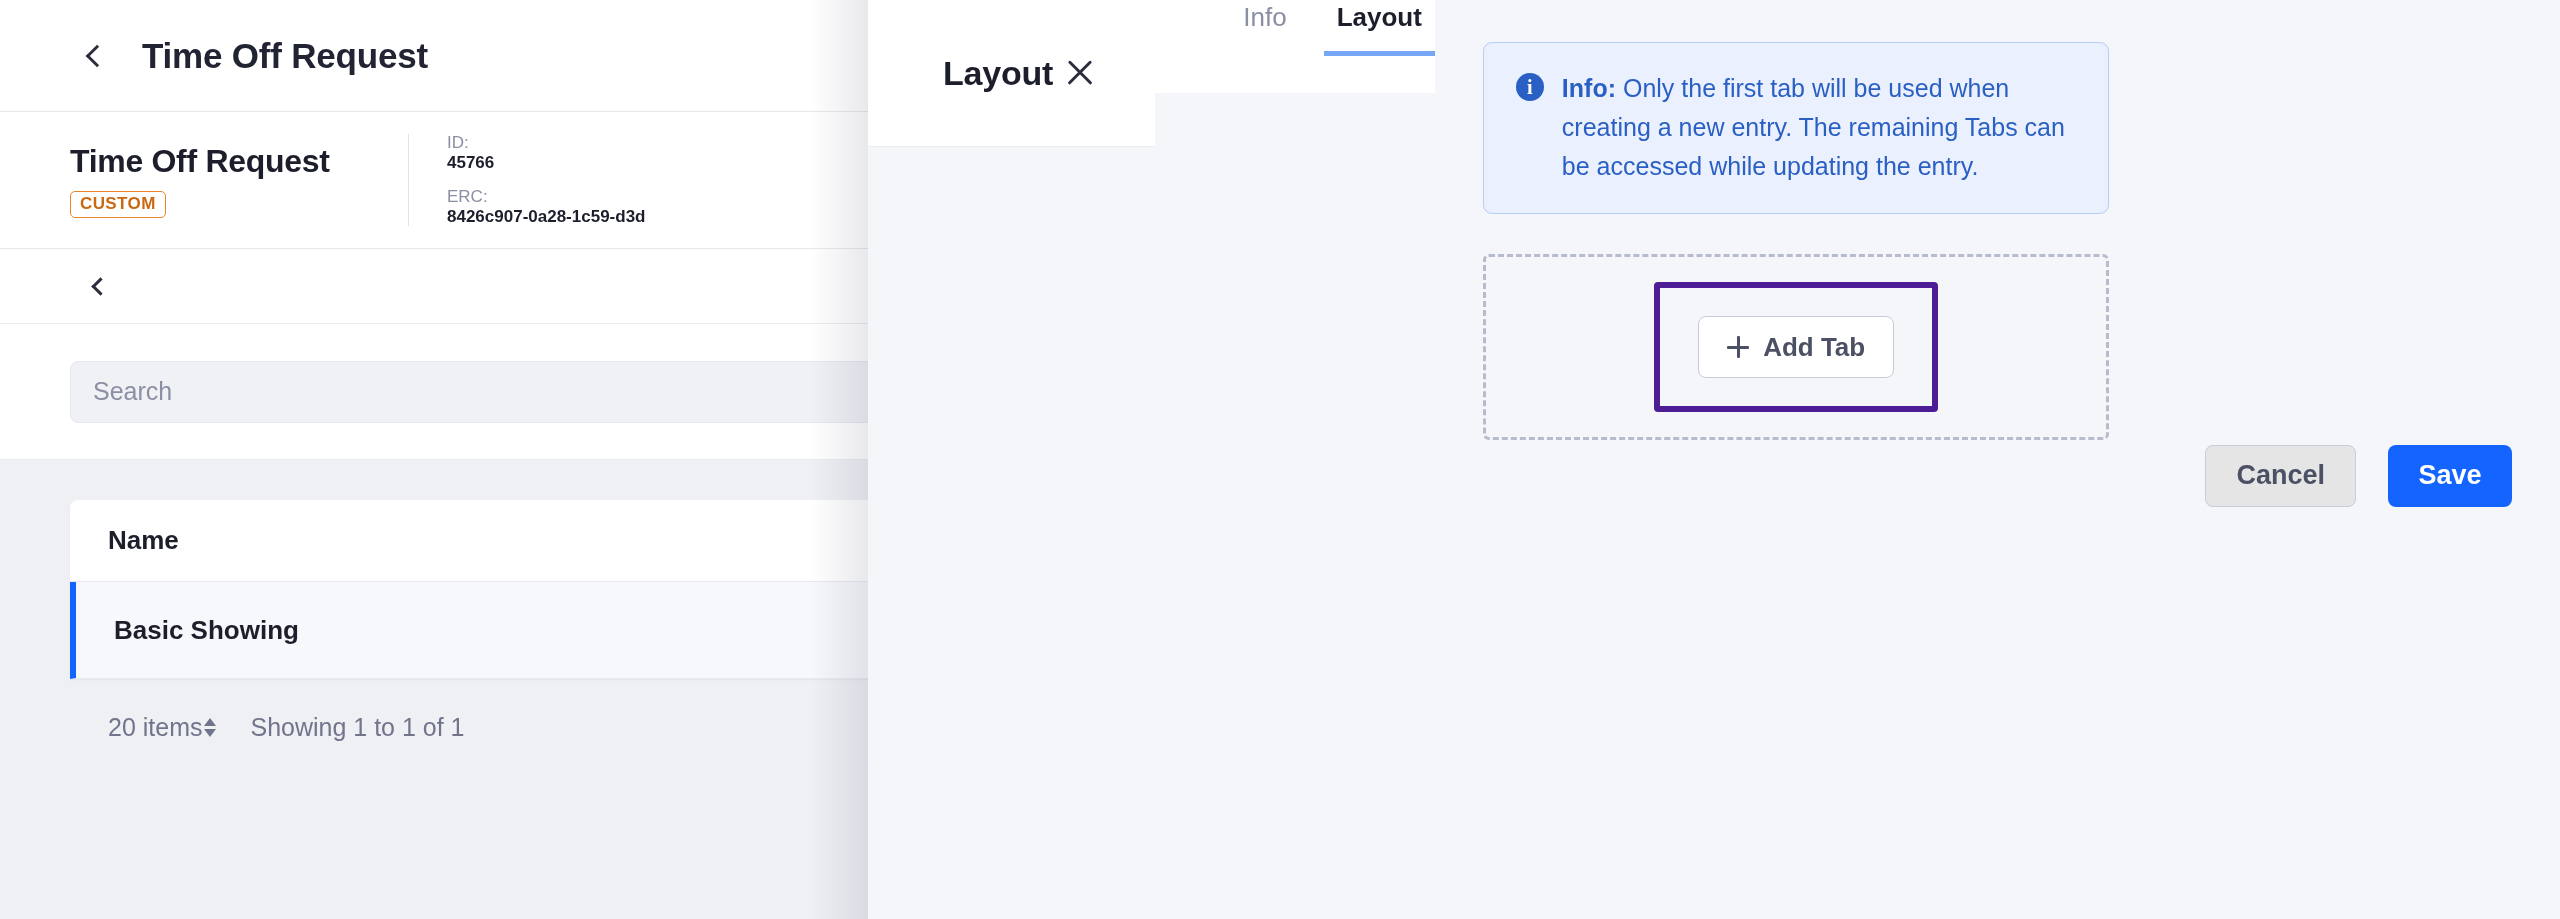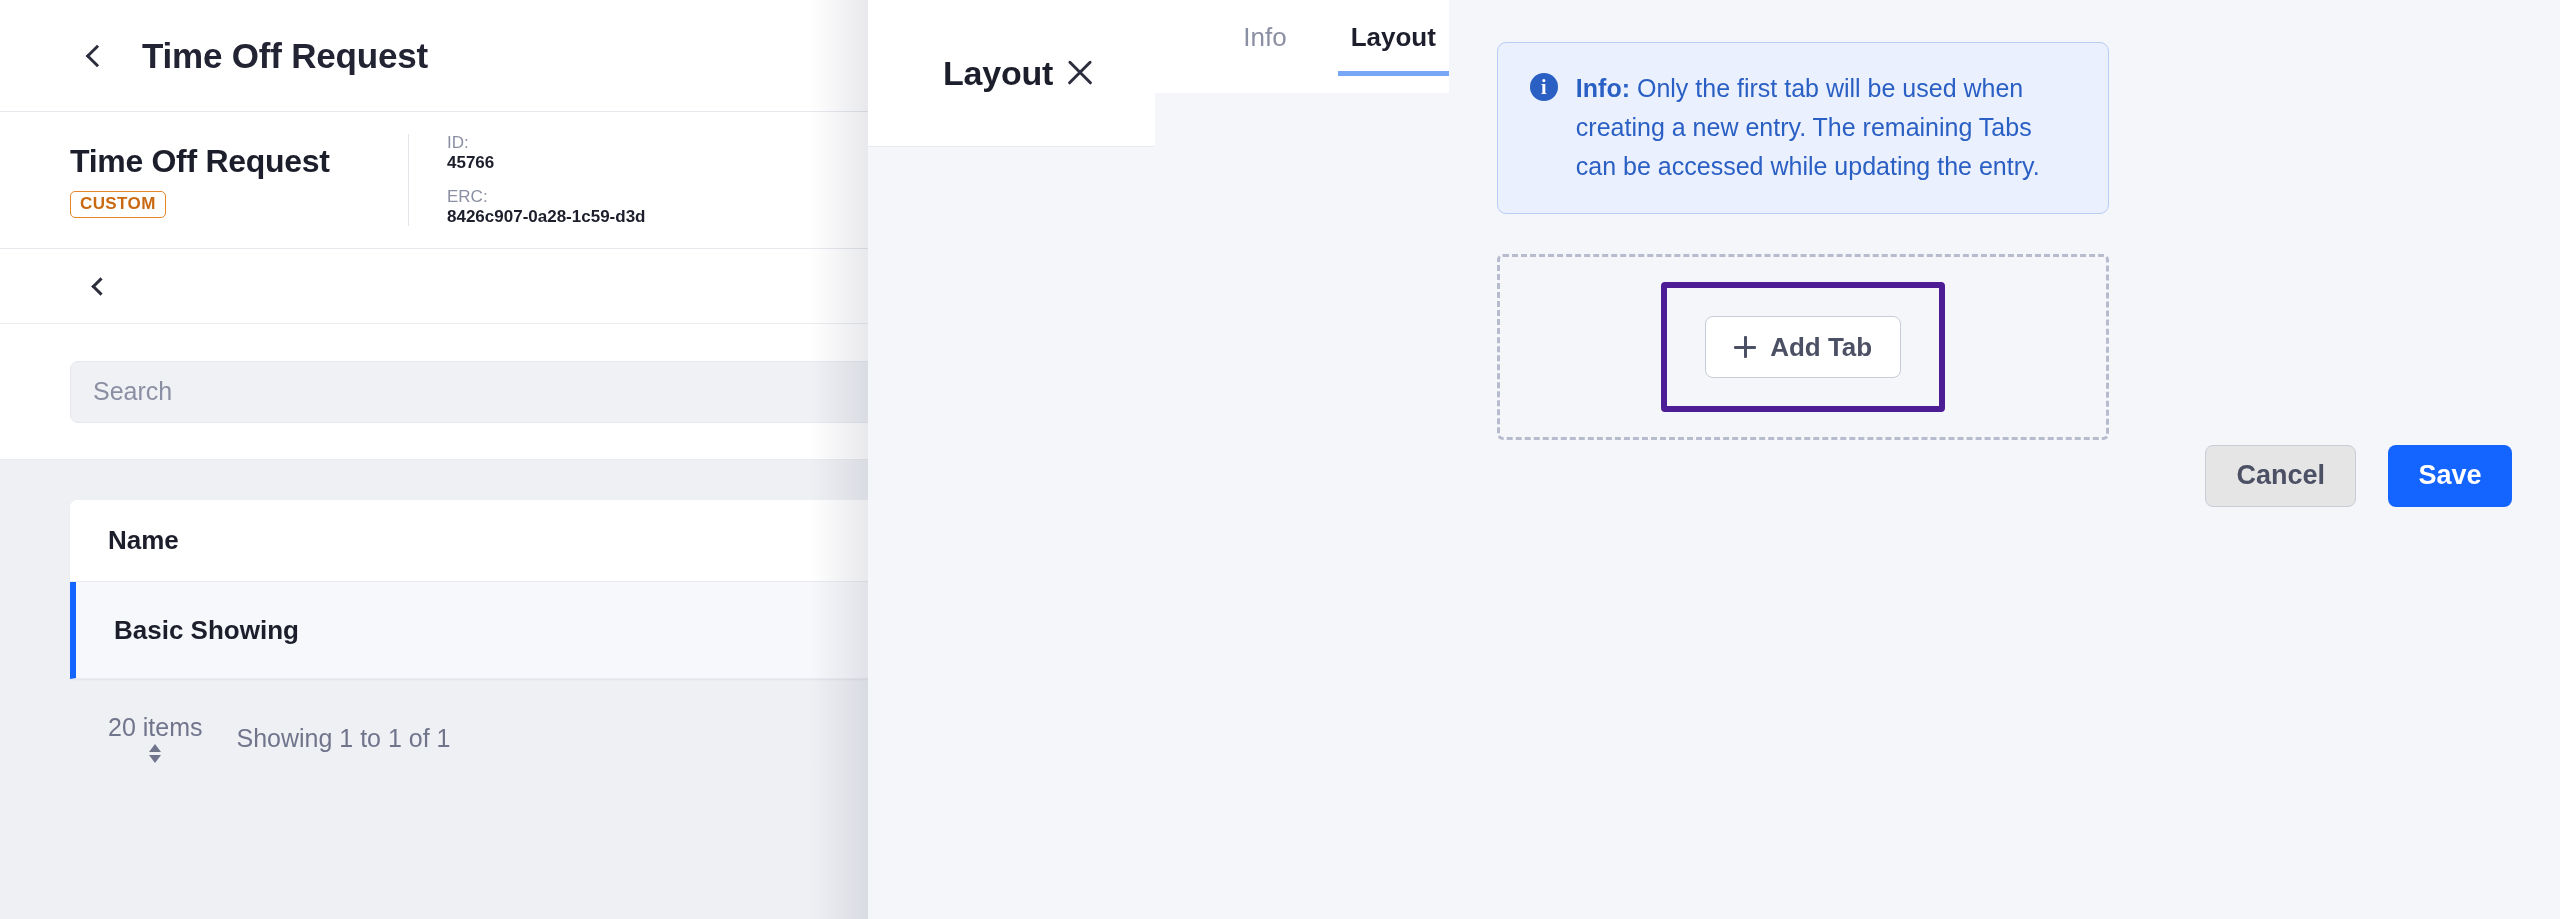--- a/index.html
+++ b/index.html
@@ -236,21 +236,21 @@
   }
   .pagination {
     display: flex;
     align-items: center;
     gap: 34px;
     padding: 34px 0 0 38px;
     font-size: 25px;
     color: #71758c;
   }
   .page-size {
-    display: flex; align-items: center; gap: 2px; cursor: pointer; flex-direction: column;
+    display: flex; align-items: center; gap: 2px; cursor: pointer;
   }
   .updown {
     display: inline-flex; flex-direction: column; gap: 3px;
     line-height: 0;
   }
   .updown i {
     width: 0; height: 0;
     border-left: 6px solid transparent;
     border-right: 6px solid transparent;
   }
@@ -303,23 +303,23 @@
     background: #2c2e3e;
     border-radius: 2px;
   }
   .close-btn::before { transform: rotate(45deg); }
   .close-btn::after  { transform: rotate(-45deg); }
 
   .drawer-tabs {
     height: 93px;
     background: #ffffff;
     display: flex;
-    align-items: center;
+    align-items: flex-start;
     padding-left: 75px;
-    gap: 38px;
+    gap: 24px;
     flex: 0 0 auto;
   }
   .tab {
     padding: 0 13px 18px;
     font-size: 26px;
     color: #8b8fa3;
     cursor: pointer;
     border-bottom: 5px solid transparent;
     position: relative;
     top: 2px;

